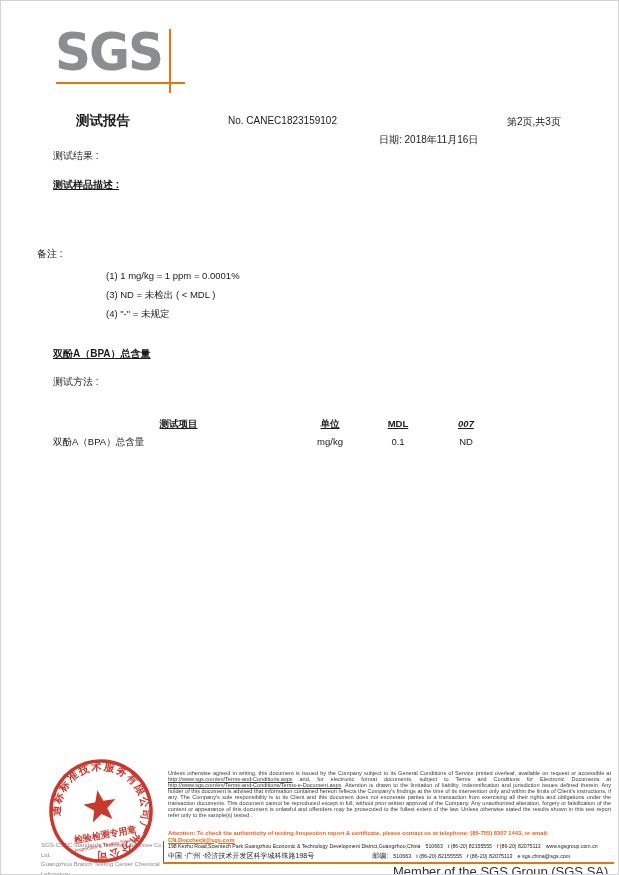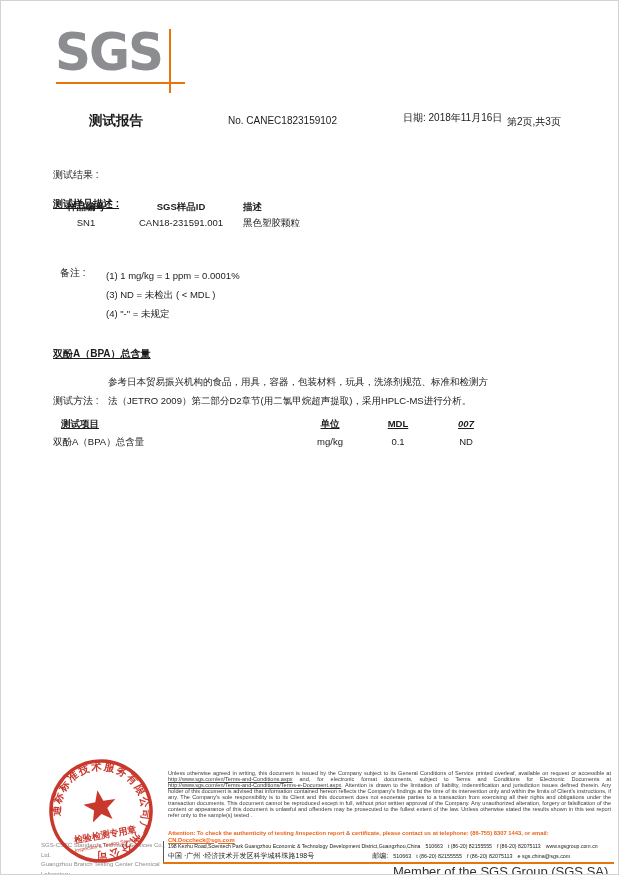--- a/index.html
+++ b/index.html
@@ -10,50 +10,50 @@
   }
   
   .logo-text{
     position:absolute; left:54px; top:26px; font-size:50px; font-weight:bold;
     color:#8b8d90; letter-spacing:-2px; line-height:1;
     font-family:"DejaVu Sans","Liberation Sans",sans-serif; transform:scaleY(1.04);
   }
   .cross-v{ position:absolute; left:168px; top:28px; width:2px; height:64px; background:#e8740c; }
   .cross-h{ position:absolute; left:55px; top:81px; width:129px; height:2px; background:#e8740c; }
   
-  .doc-title{ position:absolute; left:75px; top:111px; font-size:13.5px; font-weight:bold;margin-left:13px; }
+  .doc-title{ position:absolute; left:75px; top:111px; font-size:13.5px; font-weight:bold; }
   .report-no{ position:absolute; left:217px; top:114px; font-size:10px;padding-left:10px; }
-  .report-date{ position:absolute; left:378px; top:110px; font-size:10px;margin-left:24px; }
+  .report-date{ position:absolute; left:378px; top:132px; font-size:10px; }
   .page-info{ position:absolute; left:506px; top:114px; font-size:10px; }
   
-  .lbl{ font-size:10px;margin-top:19px; }
+  .lbl{ font-size:10px; }
   .results-label{ position:absolute; left:52px; top:148px; }
   .sample-desc-label{ position:absolute; left:52px; top:177px; text-decoration:underline; font-weight:bold; }
   .sample-table{
     position:absolute; left:52px; top:200px; display:grid;
     grid-template-columns:66px 104px auto; column-gap:10px; row-gap:3px; font-size:9.5px;
   }
   .sample-table .hdr{ font-weight:bold; }
   .sample-table .c1,.sample-table .c2{ text-align:center; }
-  .notes-label{ position:absolute; left:59px; top:246px; }
+  .notes-label{ position:absolute; left:36px; top:246px; }
   .notes{ position:absolute; left:105px; top:265px; font-size:9.5px; }
   .notes div{ height:19px; line-height:19px; }
   .bpa-heading{ position:absolute; left:52px; top:346px; font-size:10px; font-weight:bold; text-decoration:underline; }
   .method-label{ position:absolute; left:52px; top:374px; }
   .method-text{ position:absolute; left:107px; top:374px; width:492px; font-size:9.5px; }
   .method-text div{ height:19px; line-height:14px; }
   .result-table{
     position:absolute; left:52px; top:417px; display:grid;
     grid-template-columns:243px 68px 68px 68px; row-gap:5px; font-size:9.5px;
   }
   .result-table .h{ font-weight:bold; }
   .result-table .u{ text-decoration:underline; }
   .result-table .it{ font-style:italic; }
   .result-table .cc{ text-align:center; }
-  .result-table .item-h{ padding-left:8px; }
+  .result-table .item-h{ padding-left:8px;text-align:center; }
   .result-table .item-h span{ text-decoration:underline; }
   
   .stamp{ position:absolute; left:42px; top:753px; z-index:2; }
   .company-lines{ position:absolute; left:40px; top:840px; width:125px; font-size:6px;
     line-height:9.5px; color:#8a8a8a; z-index:1; }
   .disclaimer{
     position:absolute; left:167px; top:769px; width:443px; font-size:5.55px; line-height:6px;
     color:#3c3c3c; text-align:justify;
   }
   .disclaimer .link{ text-decoration:underline; color:#3c3c3c; }
@@ -81,43 +81,31 @@
   <div class="cross-h"></div>
 
   <div class="doc-title">测试报告</div>
   <div class="report-no">No. CANEC1823159102</div>
   <div class="report-date">日期: 2018年11月16日</div>
   <div class="page-info">第2页,共3页</div>
 
   <div class="lbl results-label">测试结果 :</div>
   <div class="lbl sample-desc-label">测试样品描述 :</div>
 
-  <div class="sample-table">
-    <div class="hdr c1">样品编号</div>
-    <div class="hdr c2">SGS样品ID</div>
-    <div class="hdr c3">描述</div>
-    <div class="c1">SN1</div>
-    <div class="c2">CAN18-231591.001</div>
-    <div class="c3">黑色塑胶颗粒</div>
-  </div>
 
   <div class="lbl notes-label">备注 :</div>
   <div class="notes">
     <div>(1) 1 mg/kg = 1 ppm = 0.0001%</div>
     <div>(3) ND = 未检出 ( &lt; MDL )</div>
     <div>(4) "-" = 未规定</div>
   </div>
 
   <div class="bpa-heading">双酚A（BPA）总含量</div>
 
   <div class="lbl method-label">测试方法 :</div>
-  <div class="method-text">
-    <div>参考日本贸易振兴机构的食品，用具，容器，包装材料，玩具，洗涤剂规范、标准和检测方</div>
-    <div>法（JETRO 2009）第二部分D2章节(用二氯甲烷超声提取)，采用HPLC-MS进行分析。</div>
-  </div>
 
   <div class="result-table">
     <div class="h item-h"><span>测试项目</span></div>
     <div class="h u cc">单位</div>
     <div class="h u cc">MDL</div>
     <div class="h u it cc">007</div>
     <div>双酚A（BPA）总含量</div>
     <div class="cc">mg/kg</div>
     <div class="cc">0.1</div>
     <div class="cc">ND</div>

